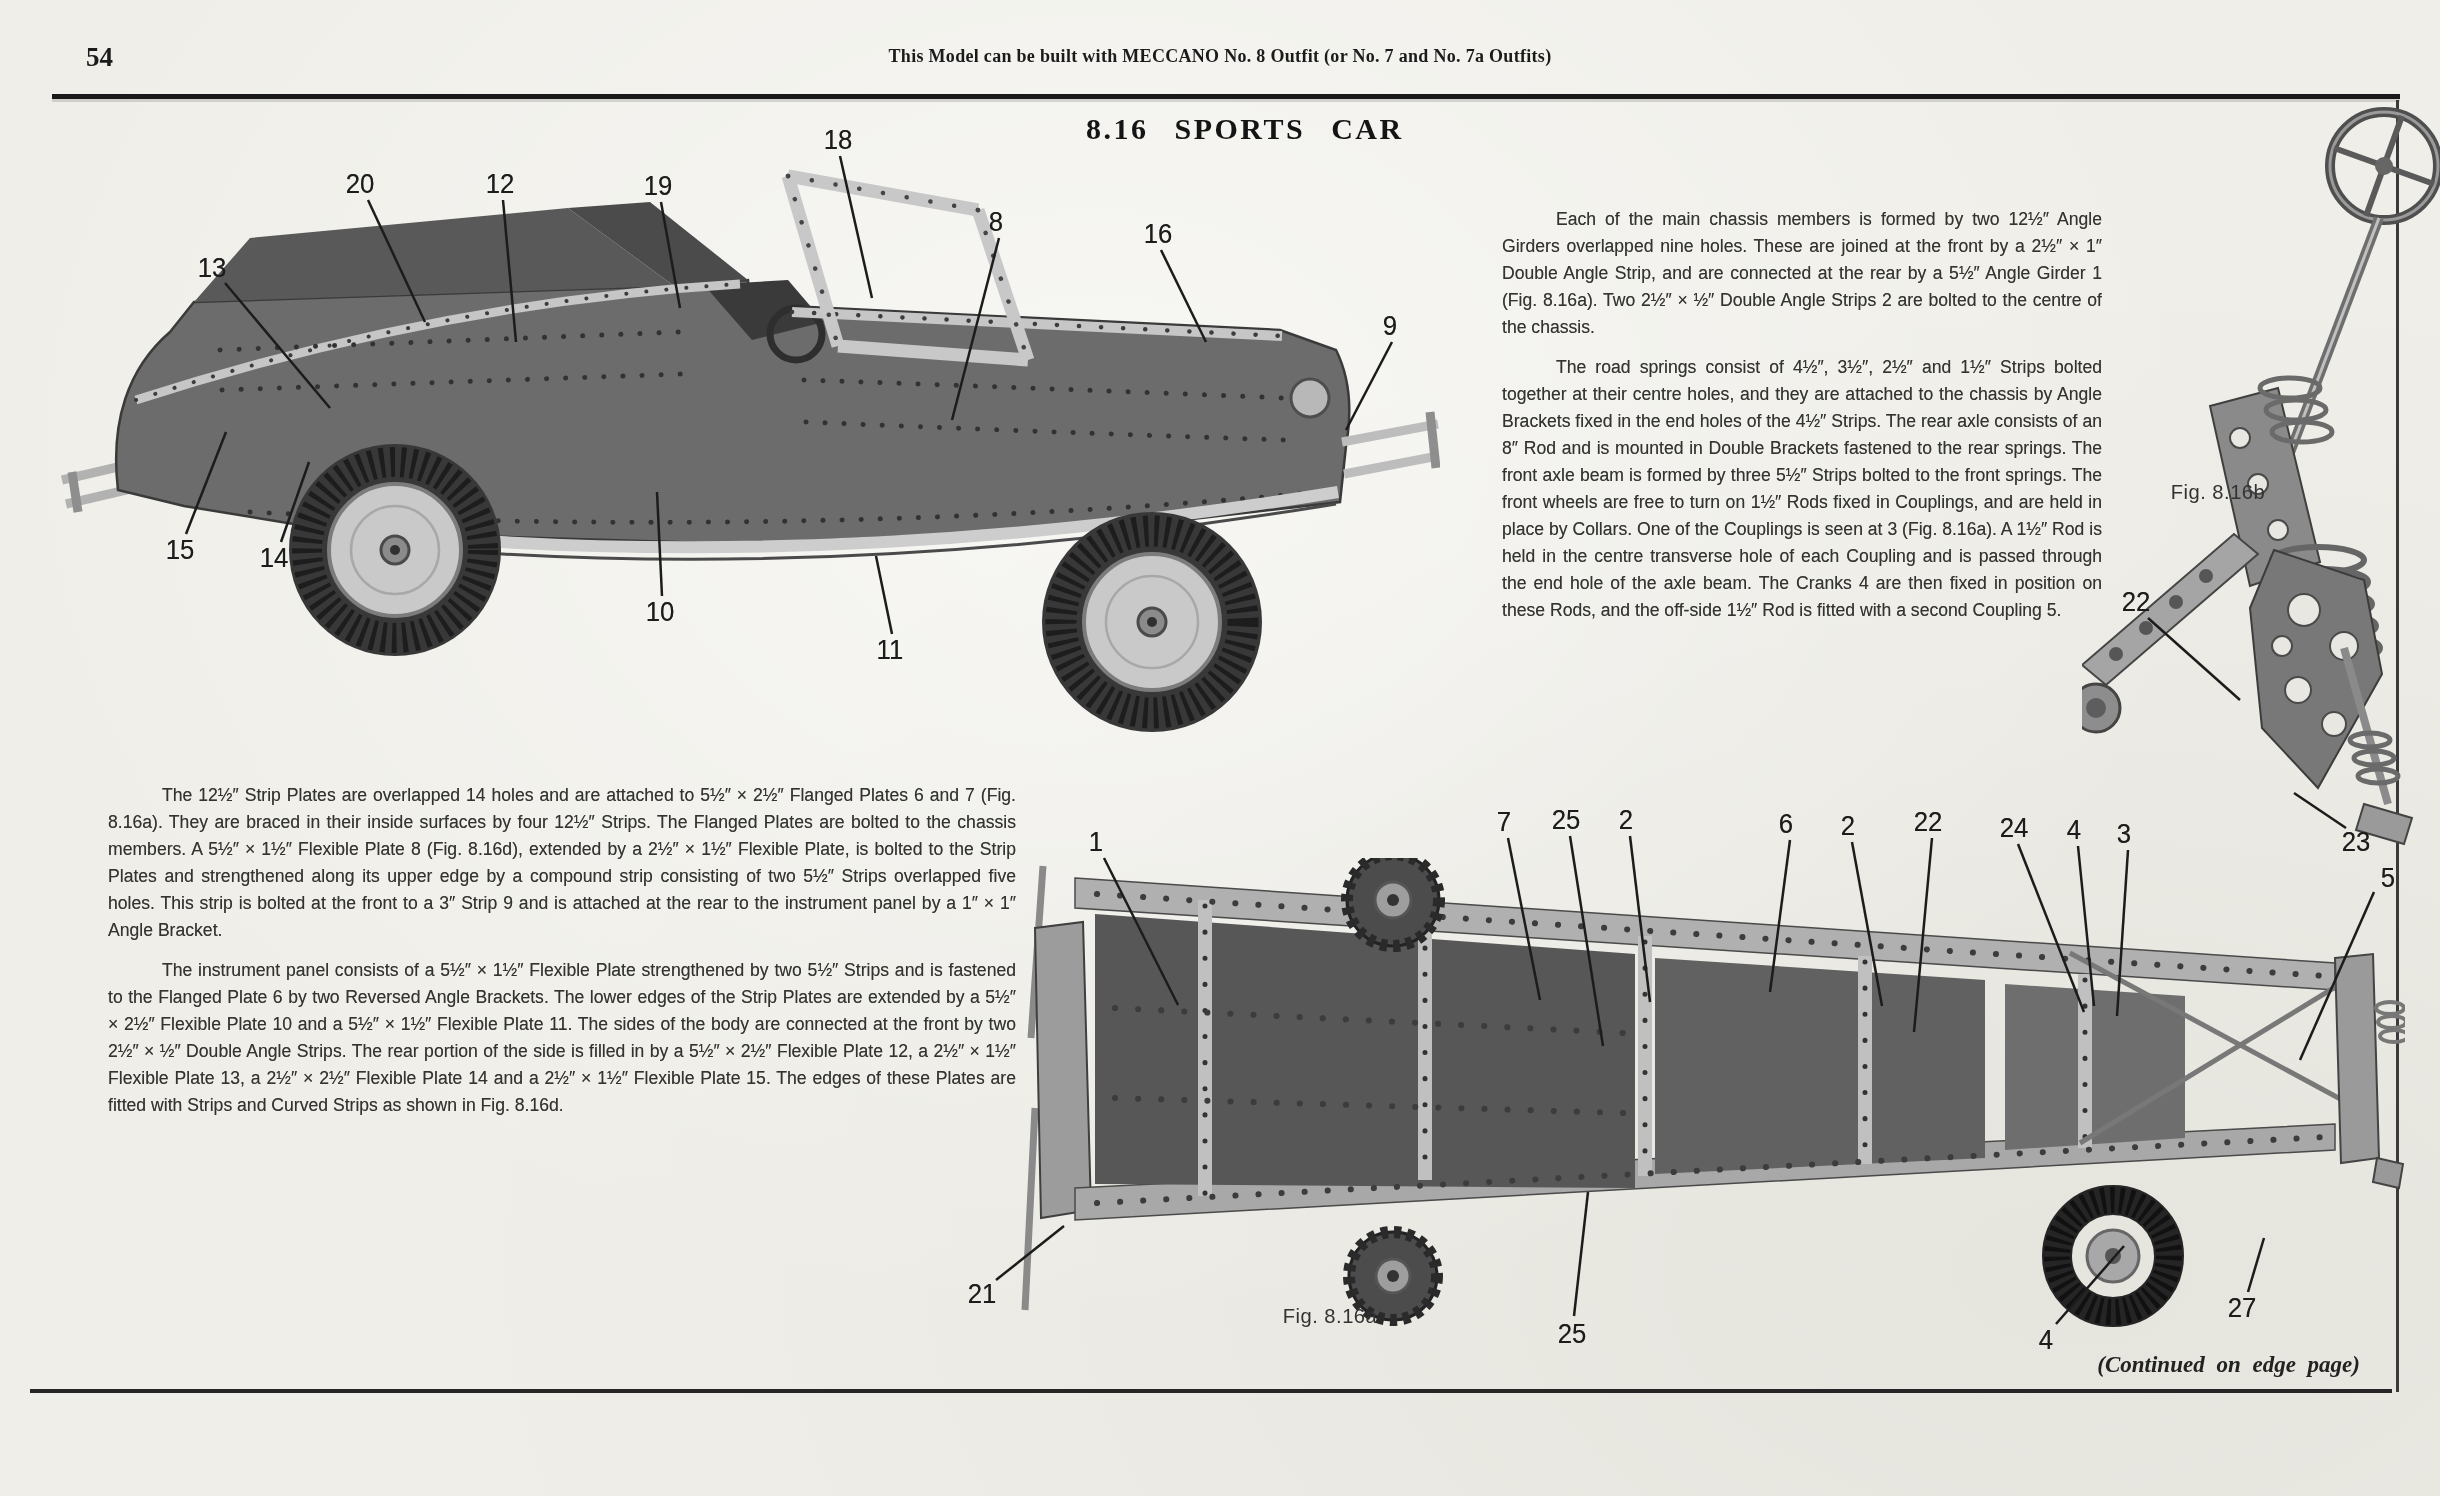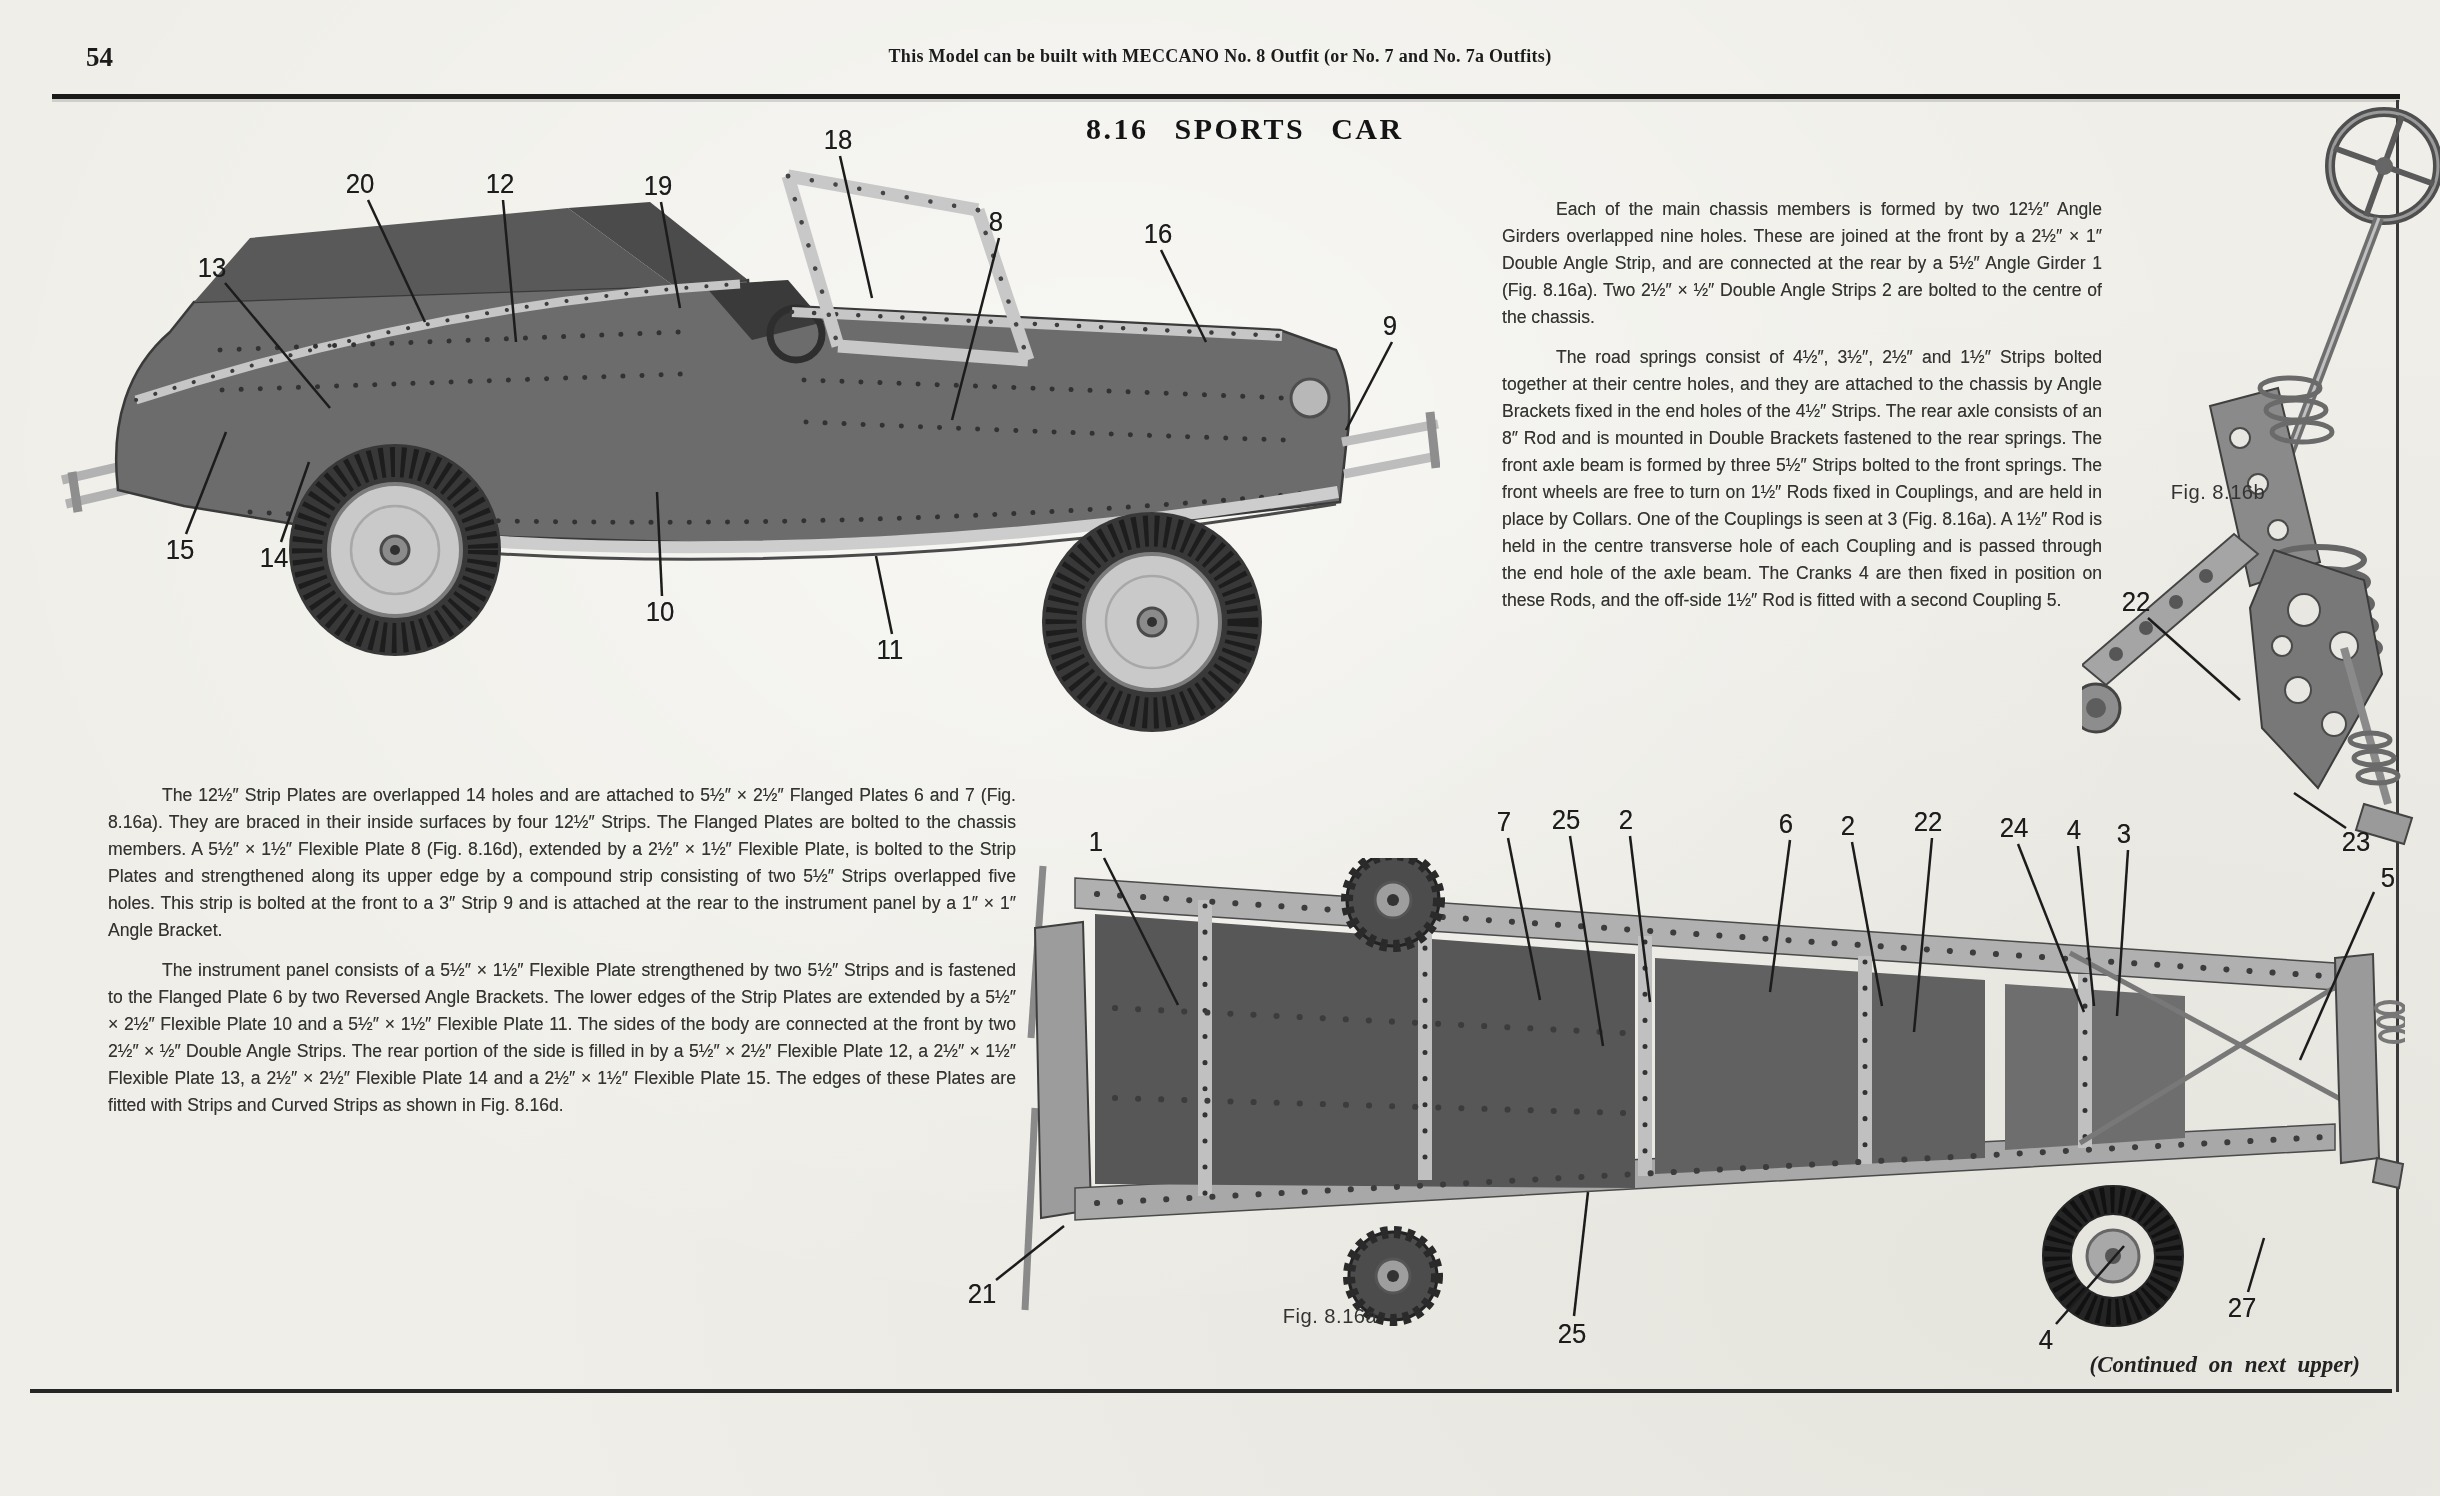--- a/index.html
+++ b/index.html
@@ -34,21 +34,21 @@
     position:absolute;left:1086px;top:112px;
     font-family:"Liberation Serif",serif;font-weight:700;font-size:30px;color:#141414;
     letter-spacing:2.5px;word-spacing:16px;white-space:nowrap;
   }
   .text-col{
     position:absolute;color:#333331;font-size:17.6px;line-height:27px;
     text-align:justify;text-shadow:0 0 .5px rgba(60,60,58,.55);
   }
   .text-col p{margin:0 0 13px 0;text-indent:54px;}
   .left-col{left:108px;top:782px;width:908px;}
-  .right-col{left:1502px;top:196px;width:600px;}
+  .right-col{left:1502px;top:206px;width:600px;}
   .co{
     position:absolute;transform:translate(-50%,-50%) scaleX(.92);
     font-size:28px;color:#1c1c1c;white-space:nowrap;
     text-shadow:0 0 .4px rgba(30,30,30,.6);
   }
   .fig-caption{
     position:absolute;transform:translate(-50%,-50%) scaleX(.96);
     font-size:21px;color:#333;letter-spacing:.5px;white-space:nowrap;
   }
   .continued{
@@ -317,15 +317,15 @@
   <div class="text-col right-col">
     <p>Each of the main chassis members is formed by two 12½″ Angle Girders overlapped nine holes.  These are joined at the front by a 2½″ × 1″ Double Angle Strip, and are connected at the rear by a 5½″ Angle Girder 1 (Fig. 8.16a).  Two 2½″ × ½″ Double Angle Strips 2 are bolted to the centre of the chassis.</p>
     <p>The road springs consist of 4½″, 3½″, 2½″ and 1½″ Strips bolted together at their centre holes, and they are attached to the chassis by Angle Brackets fixed in the end holes of the 4½″ Strips.  The rear axle consists of an 8″ Rod and is mounted in Double Brackets fastened to the rear springs.  The front axle beam is formed by three 5½″ Strips bolted to the front springs.  The front wheels are free to turn on 1½″ Rods fixed in Couplings, and are held in place by Collars.  One of the Couplings is seen at 3 (Fig. 8.16a). A 1½″ Rod is held in the centre transverse hole of each Coupling and is passed through the end hole of the axle beam.  The Cranks 4 are then fixed in position on these Rods, and the off-side 1½″ Rod is fitted with a second Coupling 5.</p>
   </div>
 
   <div class="text-col left-col">
     <p>The 12½″ Strip Plates are overlapped 14 holes and are attached to 5½″ × 2½″ Flanged Plates 6 and 7 (Fig. 8.16a).  They are braced in their inside surfaces by four 12½″ Strips.  The Flanged Plates are bolted to the chassis members.  A 5½″ × 1½″ Flexible Plate 8 (Fig. 8.16d), extended by a 2½″ × 1½″ Flexible Plate, is bolted to the Strip Plates and strengthened along its upper edge by a compound strip consisting of two 5½″ Strips overlapped five holes.  This strip is bolted at the front to a 3″ Strip 9 and is attached at the rear to the instrument panel by a 1″ × 1″ Angle Bracket.</p>
     <p>The instrument panel consists of a 5½″ × 1½″ Flexible Plate strengthened by two 5½″ Strips and is fastened to the Flanged Plate 6 by two Reversed Angle Brackets.  The lower edges of the Strip Plates are extended by a 5½″ × 2½″ Flexible Plate 10 and a 5½″ × 1½″ Flexible Plate 11.  The sides of the body are connected at the front by two 2½″ × ½″ Double Angle Strips.  The rear portion of the side is filled in by a 5½″ × 2½″ Flexible Plate 12, a 2½″ × 1½″ Flexible Plate 13, a 2½″ × 2½″ Flexible Plate 14  and a 2½″ × 1½″ Flexible Plate 15.  The edges of these Plates are fitted with Strips and Curved Strips as shown in Fig. 8.16d.</p>
   </div>
 
-  <div class="continued">(Continued on next upper)</div>
+  <div class="continued">(Continued on edge page)</div>
 
 </div>
 
 </body></html>

